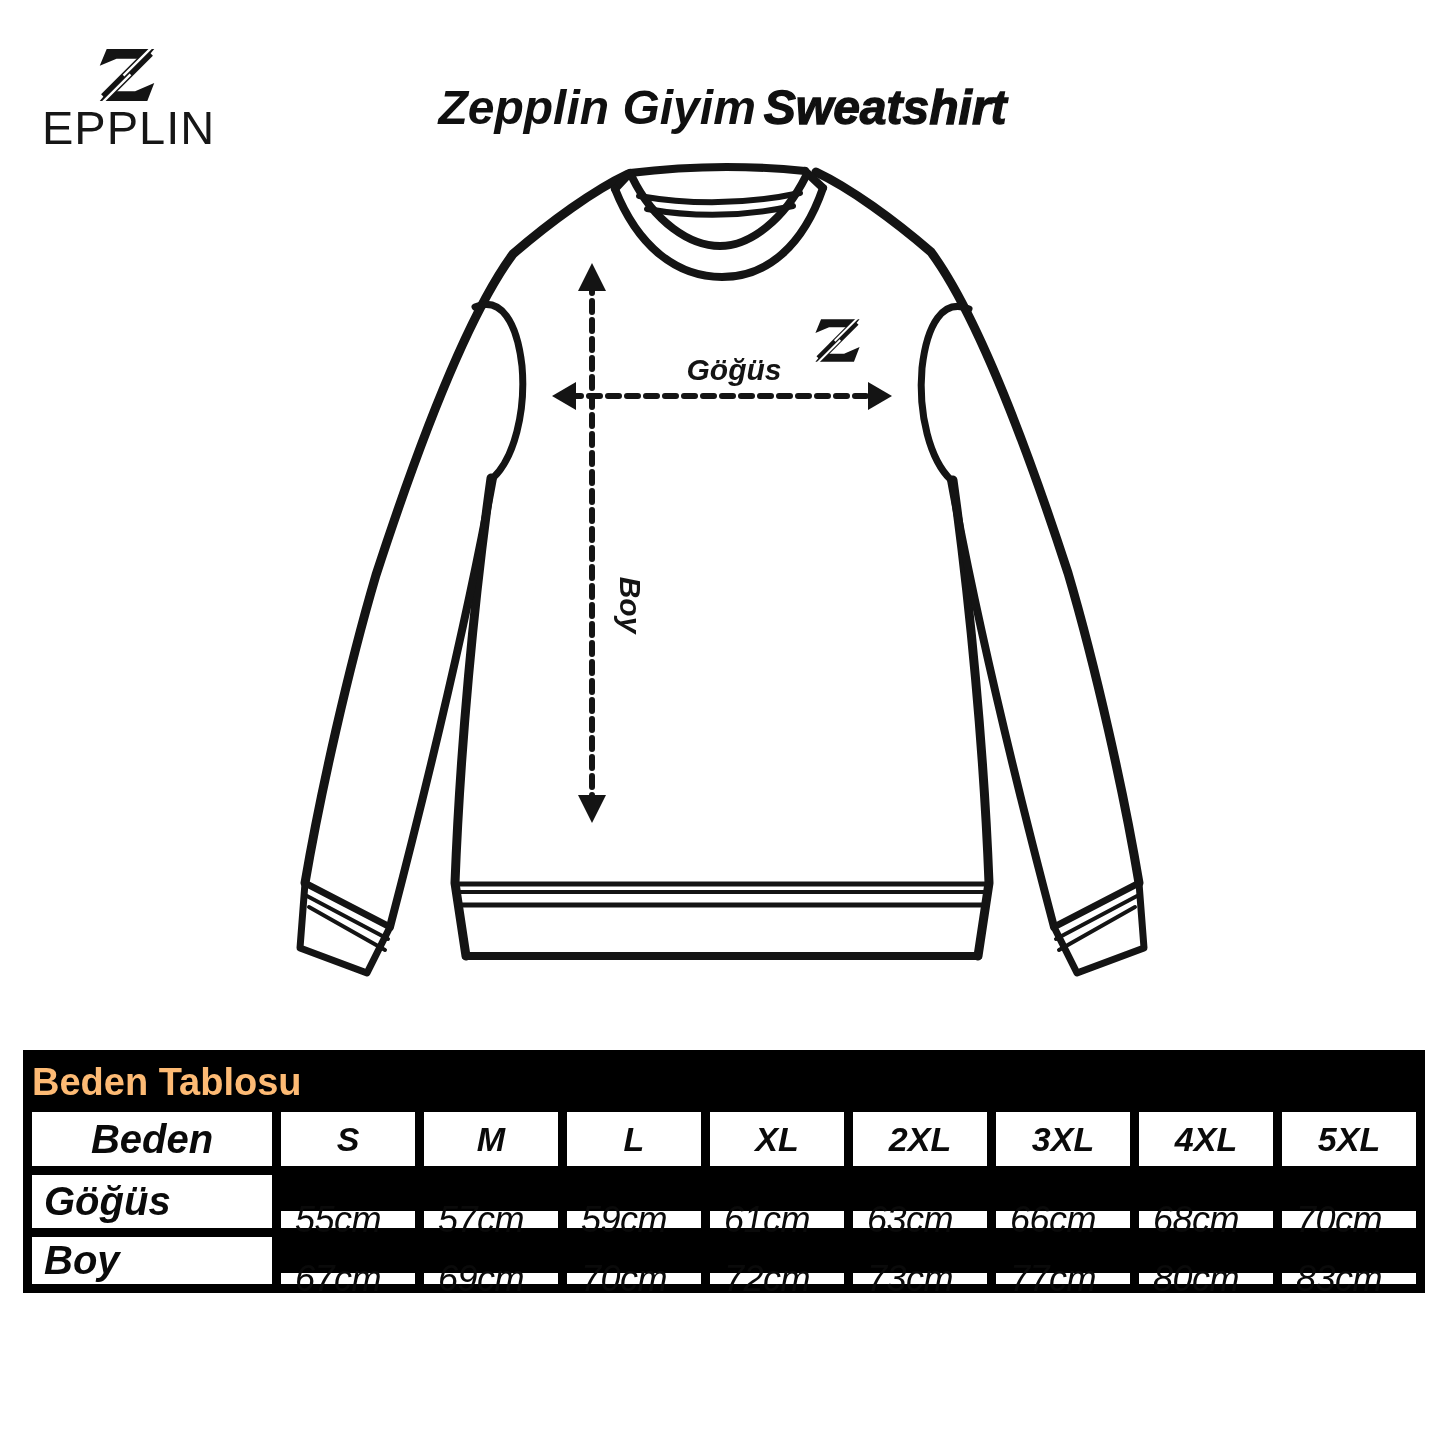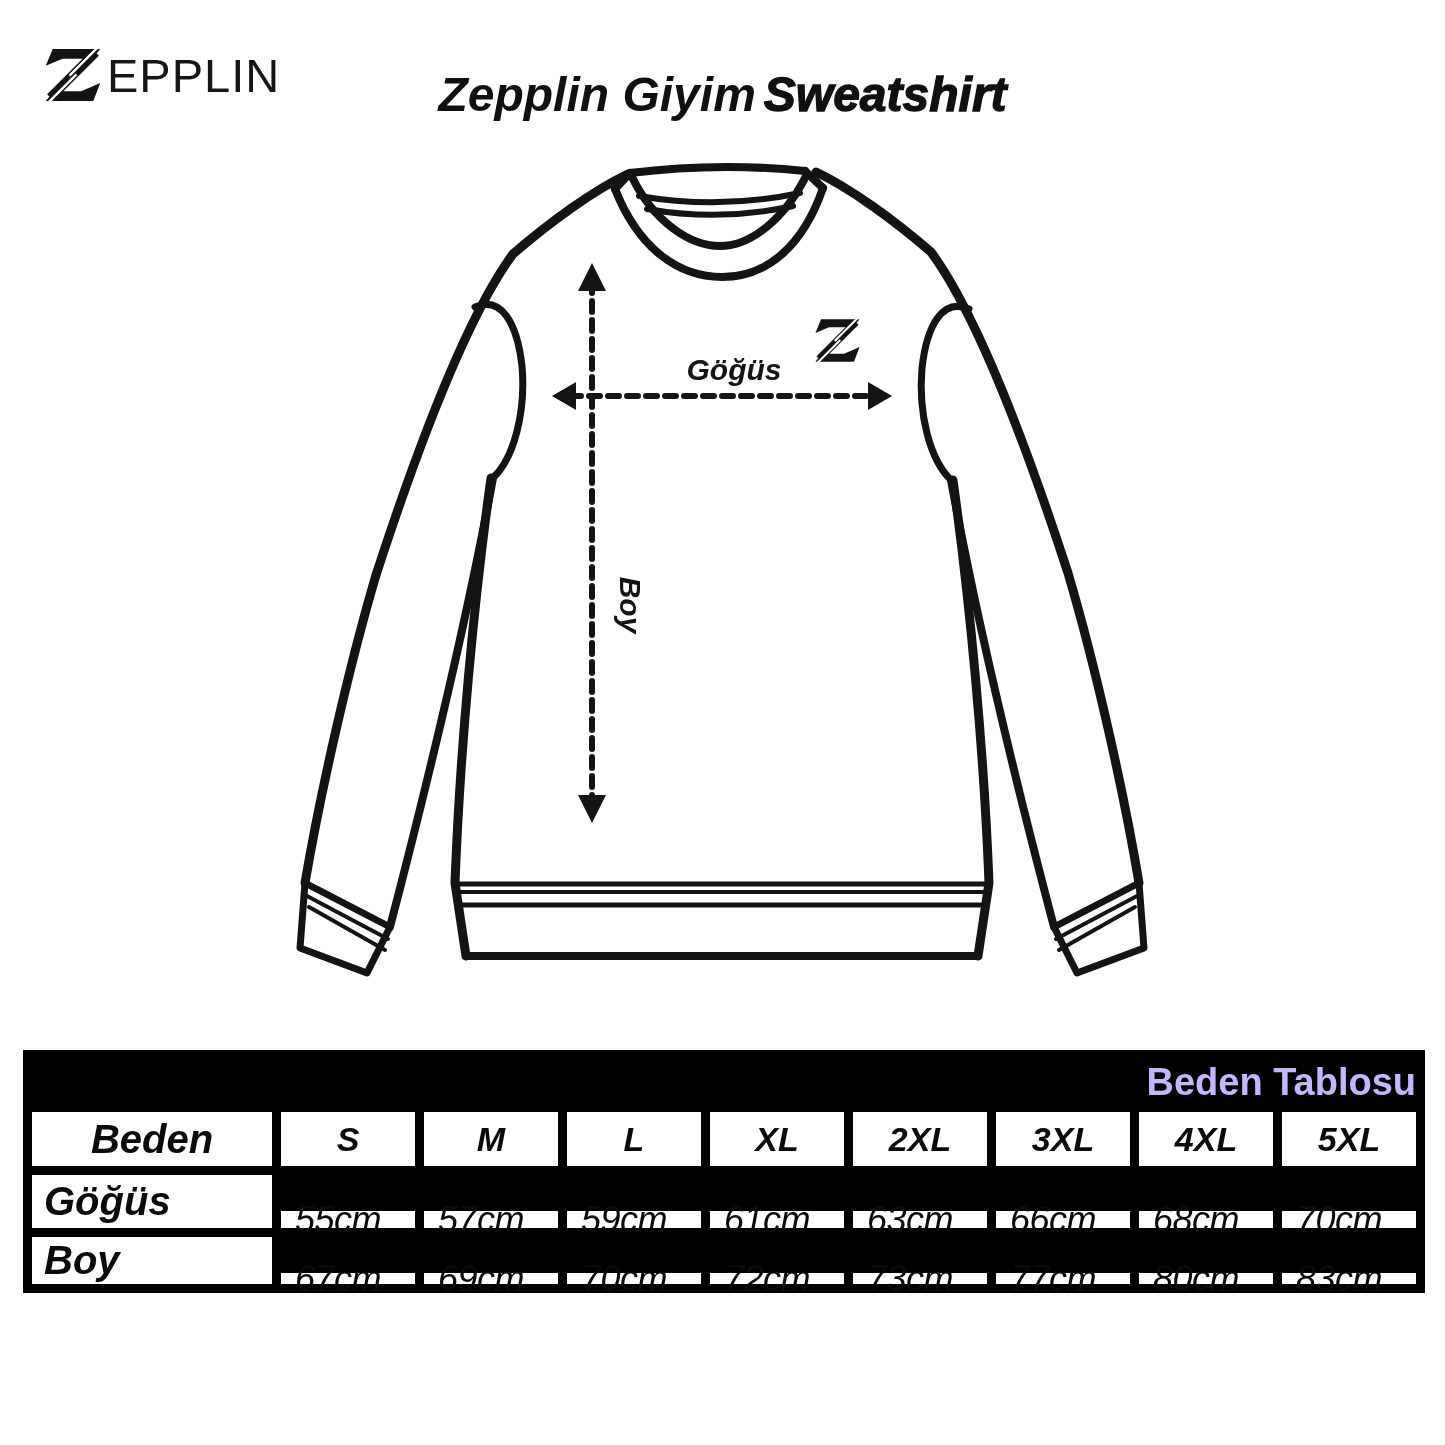--- a/index.html
+++ b/index.html
@@ -1,37 +1,37 @@
 <!DOCTYPE html>
 <html><head>
 <meta charset="utf-8">
 <style>
   html,body{margin:0;padding:0;background:#ffffff;}
   body{font-family:"Liberation Sans", sans-serif; color:#141414;}
   .canvas{position:relative;width:1445px;height:1445px;background:#ffffff;overflow:hidden;}
 
   
-  .brand{position:absolute;left:42px;top:46px;display:flex;align-items:center;}
+  .brand{position:absolute;left:42px;top:46px;display:flex;align-items:center;flex-direction:column;}
   .brand svg{display:block;margin-right:3px;}
   .brand-word{font-size:47px;font-weight:400;letter-spacing:1px;color:#161616;line-height:1;}
 
   
-  .title{position:absolute;left:0;right:0;top:64px;margin:3px;text-align:center;
+  .title{position:absolute;left:0;right:0;top:64px;margin:16px;text-align:center;
          font-style:italic;font-size:48px;font-weight:600;color:#101010;}
   .title .product{font-weight:900;-webkit-text-stroke:1.3px #101010;margin-left:8px;}
 
   
   .diagram{position:absolute;left:272px;top:150px;width:900px;height:900px;}
   svg text{font-family:"Liberation Sans", sans-serif;}
   .measure-label{font-style:italic;font-weight:600;font-size:30px;fill:#141414;}
 
   
   .size-table{position:absolute;left:23px;top:1050px;width:1402px;box-sizing:border-box;
               background:#000000;padding:0 9px 9px 9px;}
-  .size-table-title{color:#c4b5fd;text-align:right;font-weight:700;font-size:38px;
+  .size-table-title{color:#fdba74;text-align:left;font-weight:700;font-size:38px;
                     padding:13px 0 11px 0;line-height:1;}
   .size-grid{display:grid;grid-template-columns:240px repeat(8,1fr);
              grid-template-rows:54px 53px 47px;gap:9px;}
   .cell{background:#ffffff;display:flex;align-items:center;color:#0a0a0a;min-width:0;font-style:italic;}
   .cell.head{justify-content:center;font-weight:700;font-size:34px;}
   .cell.corner{justify-content:center;font-weight:700;font-size:40px;}
   .cell.rowlabel{justify-content:flex-start;padding-left:12px;font-weight:700;font-size:40px;}
   .cell.val{justify-content:flex-start;padding-left:14px;font-weight:400;font-size:36px;letter-spacing:-0.5px;margin-top:36px;}
 
   

